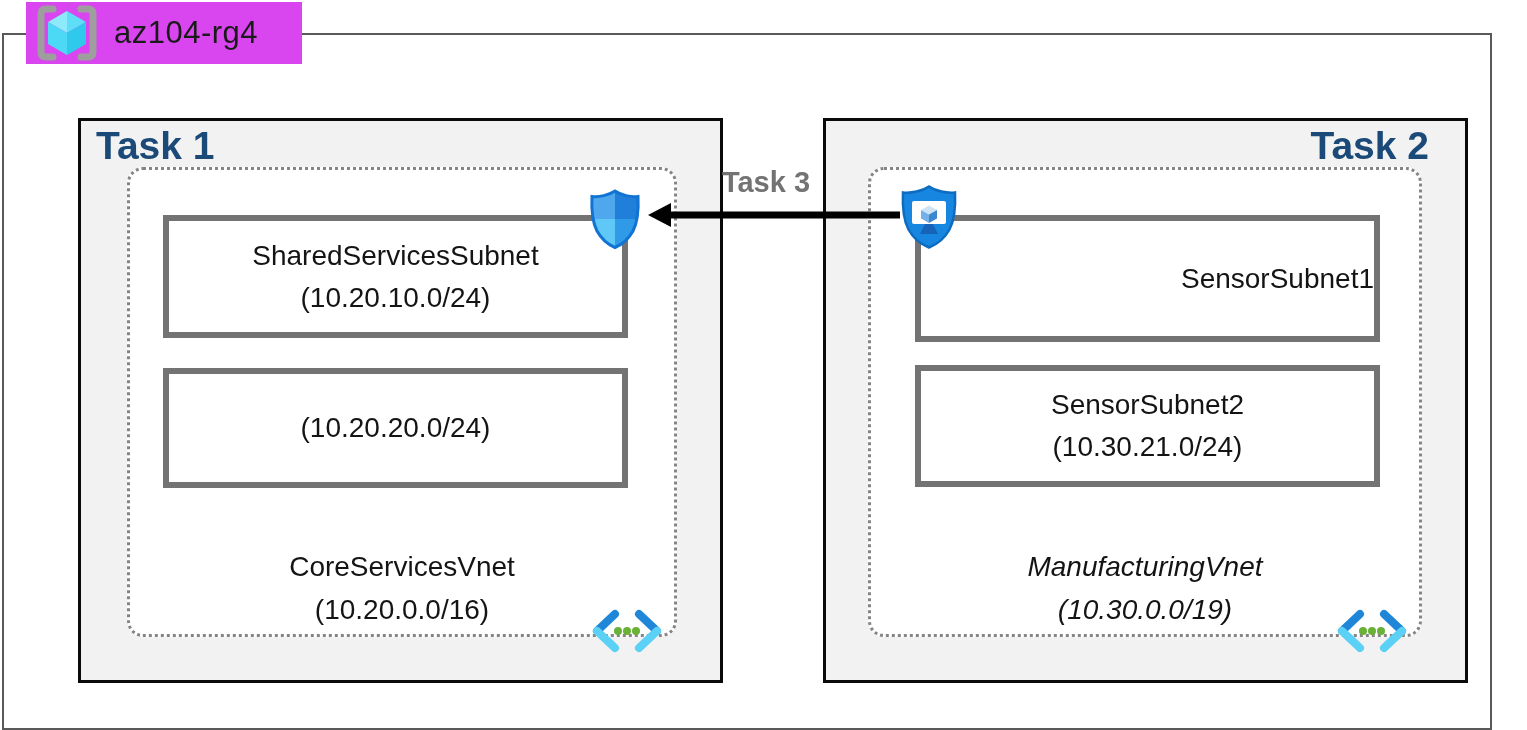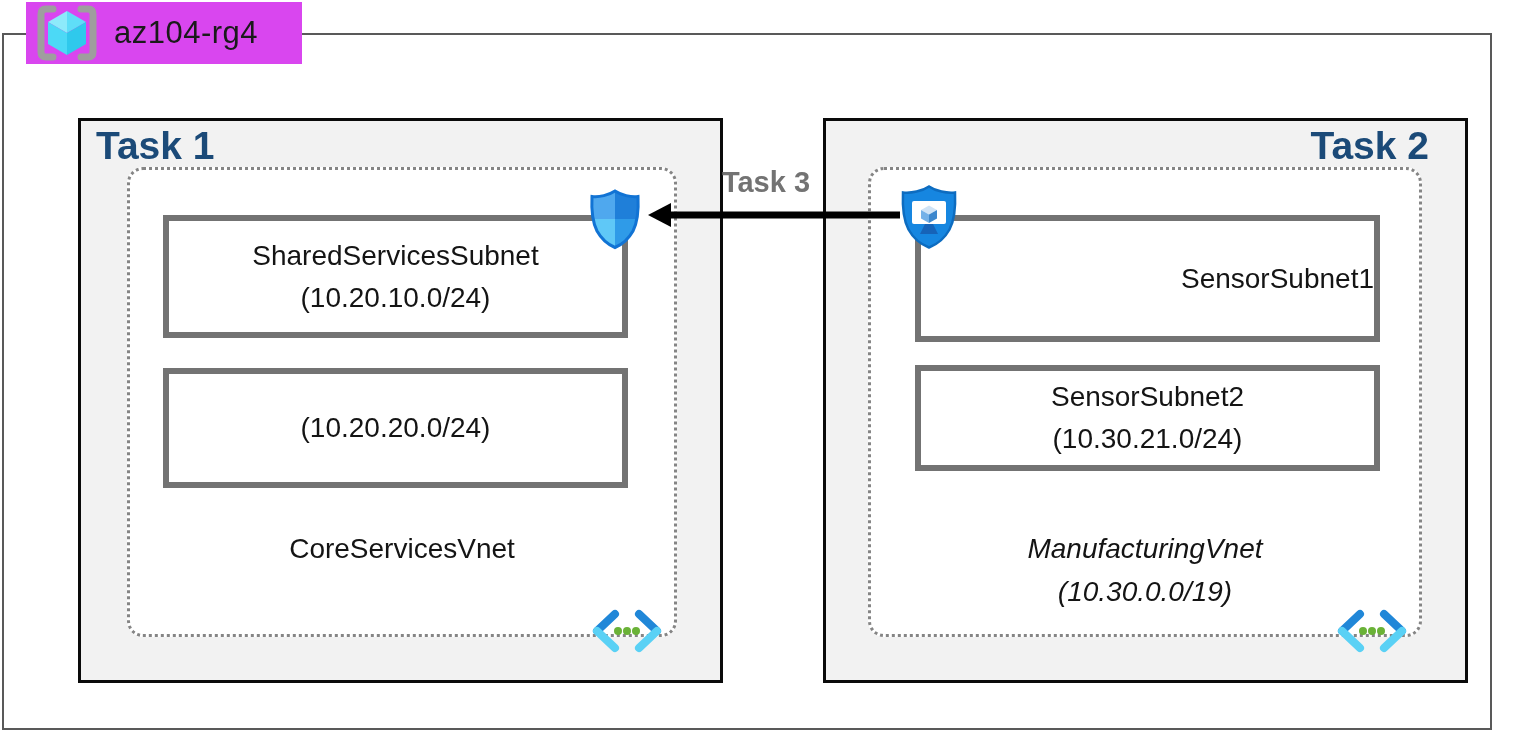--- a/index.html
+++ b/index.html
@@ -30,24 +30,24 @@
   .vnet2-box{left:868px;width:554px;}
 
   
   .subnet-box{position:absolute;width:465px;background:#ffffff;
               border:6px solid #737373;box-sizing:border-box;z-index:2;
               display:flex;flex-direction:column;justify-content:center;align-items:center;
               font-size:28px;line-height:42px;color:#141414;text-align:center;}
   .sn1{left:163px;top:215px;height:123px;}
   .sn2{left:163px;top:368px;height:120px;}
   .sn3{left:915px;top:215px;height:127px;align-items:flex-end;}
-  .sn4{left:915px;top:365px;height:106px;}
+  .sn4{left:915px;top:365px;height:122px;}
 
   
-  .vnet-caption{position:absolute;top:527px;text-align:center;z-index:2;
+  .vnet-caption{position:absolute;top:545px;text-align:center;z-index:2;
                 font-size:28px;line-height:43px;color:#141414;}
   .vc1{left:127px;width:550px;}
   .vc2{left:868px;width:554px;font-style:italic;}
 
   
   .icon-abs{position:absolute;z-index:4;}
   .vnet-icon1{left:592px;top:608px;}
   .vnet-icon2{left:1337px;top:608px;}
   .shield-icon{left:588px;top:188px;}
   .bastion-icon{left:898px;top:184px;}
@@ -98,20 +98,21 @@
   <div class="subnet-box sn3">
     <div>SensorSubnet1</div>
   </div>
   <div class="subnet-box sn4">
     <div>SensorSubnet2</div>
     <div>(10.30.21.0/24)</div>
   </div>
 
   <div class="vnet-caption vc1">
     <div>CoreServicesVnet</div>
+    <div>(10.20.0.0/16)</div>
   </div>
   <div class="vnet-caption vc2">
     <div>ManufacturingVnet</div>
     <div>(10.30.0.0/19)</div>
   </div>
 
   <svg class="icon-abs vnet-icon1" width="70" height="46" viewBox="0 0 70 46">
     <line x1="23" y1="6" x2="5" y2="23" stroke="#2087d8" stroke-width="8" stroke-linecap="round"></line>
     <line x1="5" y1="23" x2="23" y2="40" stroke="#5ad1f5" stroke-width="8" stroke-linecap="round"></line>
     <line x1="47" y1="6" x2="65" y2="23" stroke="#2087d8" stroke-width="8" stroke-linecap="round"></line>

